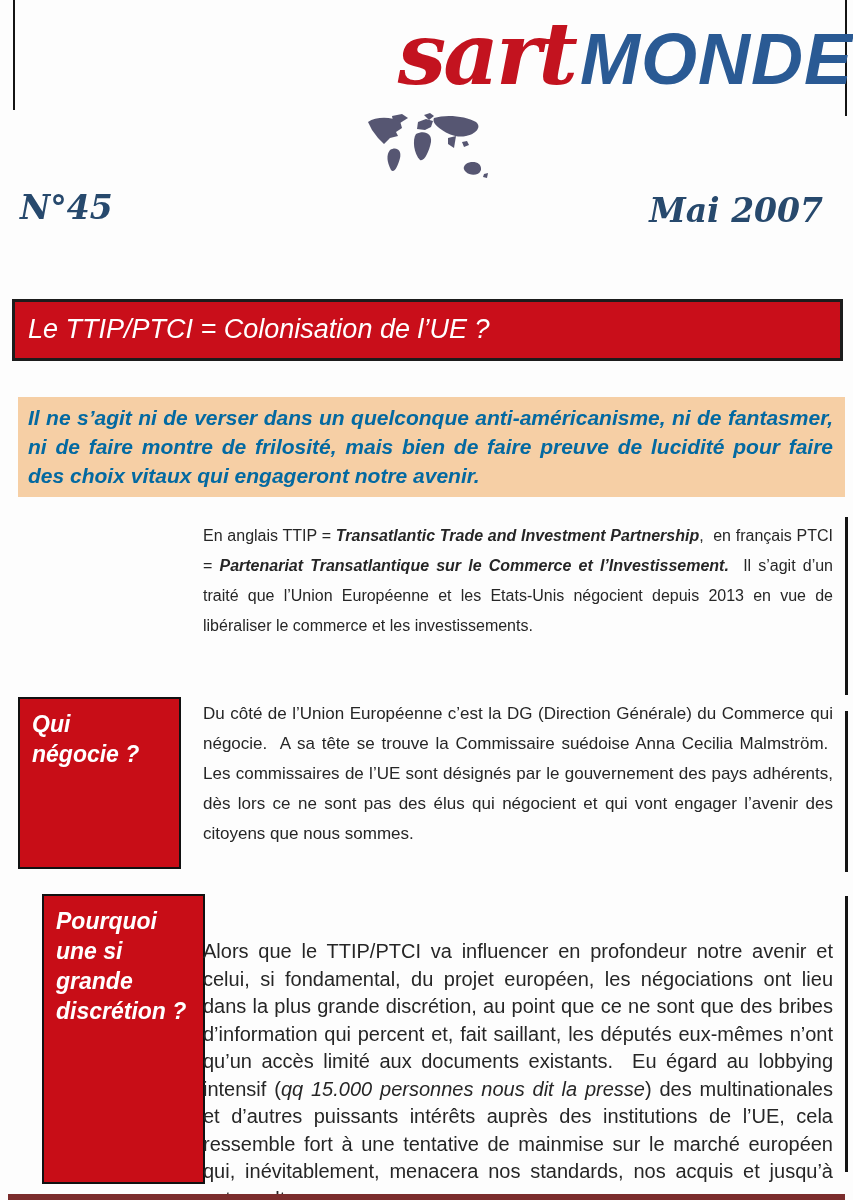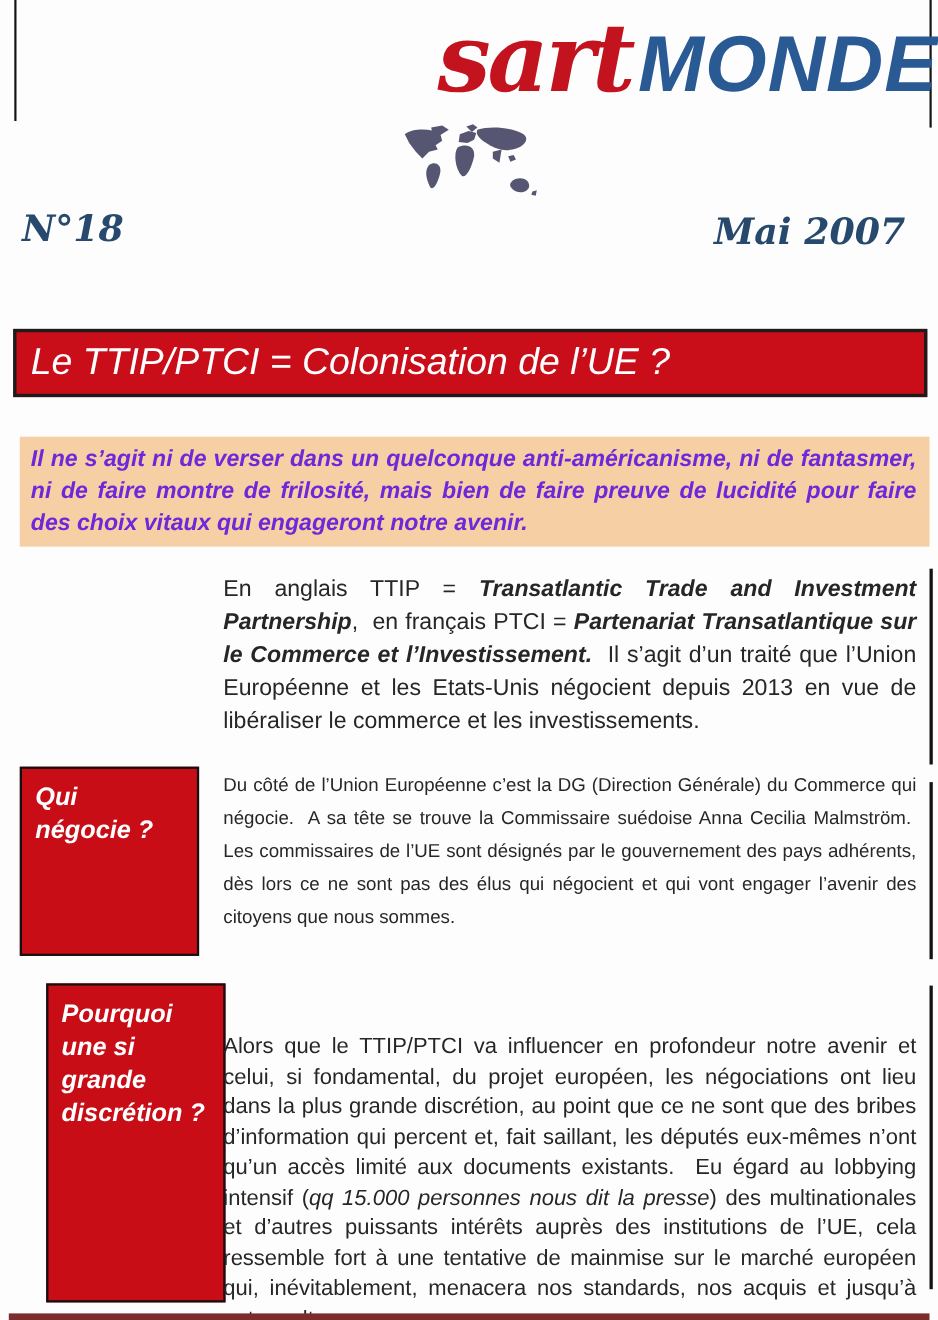--- a/index.html
+++ b/index.html
@@ -19,37 +19,37 @@
 
   .map{position:absolute;left:362px;top:112px;width:132px;height:76px;}
 
   .script-text{position:absolute;font-family:"DejaVu Serif",serif;font-style:italic;
         font-weight:bold;color:var(--script-navy,#27496d);font-size:33px;white-space:nowrap;}
   #issue{left:20px;top:188px;}
   #date{right:30px;top:191px;}
 
   .banner{position:absolute;left:12px;top:299px;width:831px;height:62px;box-sizing:border-box;
         background:var(--banner-red,#c90e1a);border:3px solid var(--banner-border,#1c1c1c);
-        color:#ffffff;font-style:italic;font-size:34px;line-height:54px;padding-left:13px;
+        color:#ffffff;font-style:italic;font-size:27px;line-height:54px;padding-left:13px;
         white-space:nowrap;}
 
   .lede{position:absolute;left:18px;top:397px;width:827px;box-sizing:border-box;
         background:var(--lede-bg,#f6cfa5);padding:6px 12px 7px 10px;font-weight:bold;
-        font-style:italic;font-size:21px;line-height:29px;text-align:justify;color:#6d28d9;}
+        font-style:italic;font-size:21px;line-height:29px;text-align:justify;color:#0369a1;}
 
   .label-box{position:absolute;left:18px;width:163px;box-sizing:border-box;
         background:var(--label-red,#c80d17);border:2px solid #111;color:#fff;
         font-weight:bold;font-style:italic;font-size:23px;line-height:30px;padding:10px 12px;}
   #box1{top:524px;height:144px;}
   #box2{top:697px;height:172px;}
   #box3{top:894px;height:290px;margin-left:24px;}
 
   .body-text{position:absolute;left:203px;width:630px;text-align:justify;
         color:var(--body-text,#262626);}
-  #body1{top:521px;font-size:21px;line-height:30px;}
+  #body1{top:521px;font-size:16px;line-height:30px;}
   #body2{top:699px;font-size:17px;line-height:30px;}
   #body3{top:938px;font-size:20px;line-height:27.5px;}
 
   .run-bi{font-weight:bold;font-style:italic;}
   .run-i{font-style:italic;}
 
   .v-rule{position:absolute;left:845px;width:3px;background:var(--rule-black,#141414);}
   #rule1{top:517px;height:178px;}
   #rule2{top:711px;height:161px;}
   #rule3{top:896px;height:276px;}
@@ -78,21 +78,21 @@
       <path d="M56,10 l8,-3 7,2 -2,6 -6,3 -8,-1 z"></path>
       <path d="M54,22 C62,18 70,21 69,30 C67,40 62,50 58,48 C52,42 50,28 54,22 Z"></path>
       <path d="M72,6 C84,2 104,4 114,10 C120,15 114,22 104,24 C94,26 86,22 80,18 C74,14 70,10 72,6 Z"></path>
       <path d="M86,26 l8,-2 -2,12 -6,-4 z"></path>
       <path d="M100,30 l5,-1 2,4 -5,2 z"></path>
       <path d="M104,52 C110,48 120,50 119,58 C117,64 108,64 104,60 C101,57 101,55 104,52 Z"></path>
       <path d="M122,62 l4,-1 -1,5 -4,-1 z"></path>
     </g>
   </svg>
 
-  <div class="script-text" id="issue">N°18</div>
+  <div class="script-text" id="issue">N°45</div>
   <div class="script-text" id="date">Mai  2007</div>
 
   <div class="banner">Le TTIP/PTCI = Colonisation de l’UE ?</div>
 
   <div class="lede">Il ne s’agit ni de verser dans un quelconque anti-américanisme, ni de fantasmer, ni de faire montre de frilosité, mais bien de faire preuve de lucidité pour faire des choix vitaux qui engageront notre avenir.</div>
 
   <div class="body-text" id="body1"><span>En anglais TTIP = </span><span class="run-bi">Transatlantic Trade and Investment Partnership</span><span>,&nbsp; en français PTCI = </span><span class="run-bi">Partenariat Transatlantique sur le Commerce et l’Investissement.</span><span>&nbsp; Il s’agit d’un traité que l’Union Européenne et les Etats-Unis négocient depuis 2013 en vue de libéraliser le commerce et les investissements.</span></div>
   <div class="v-rule" id="rule1"></div>
 
   <div class="label-box" id="box2">Qui<br>négocie ?</div>

